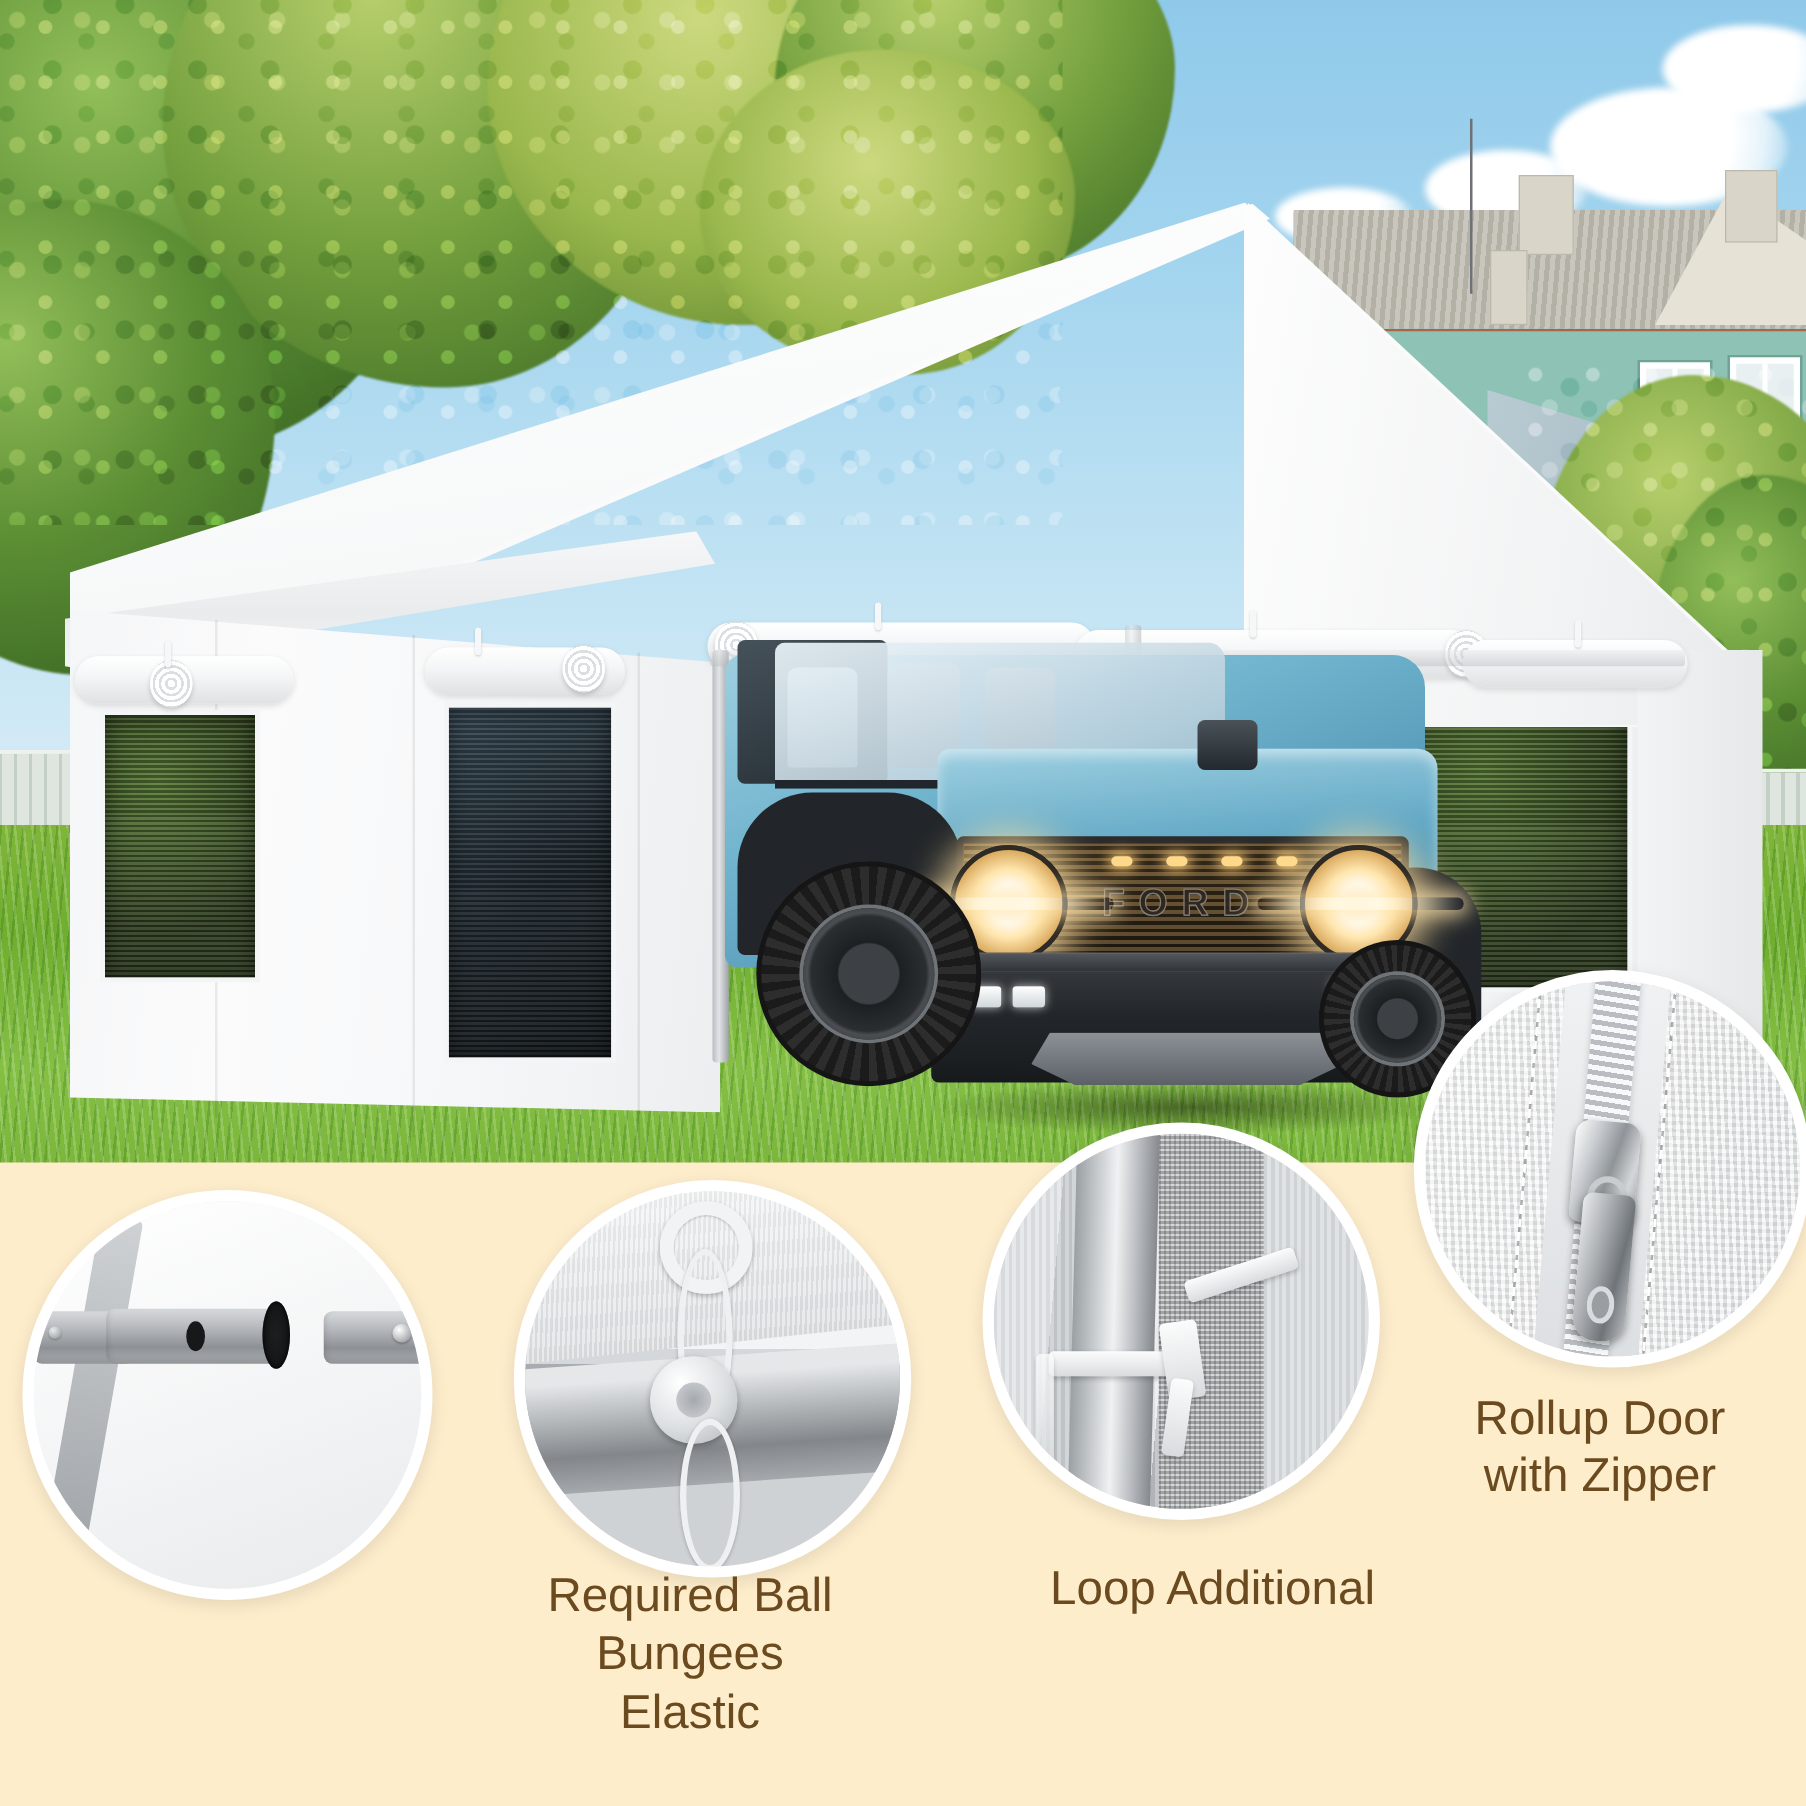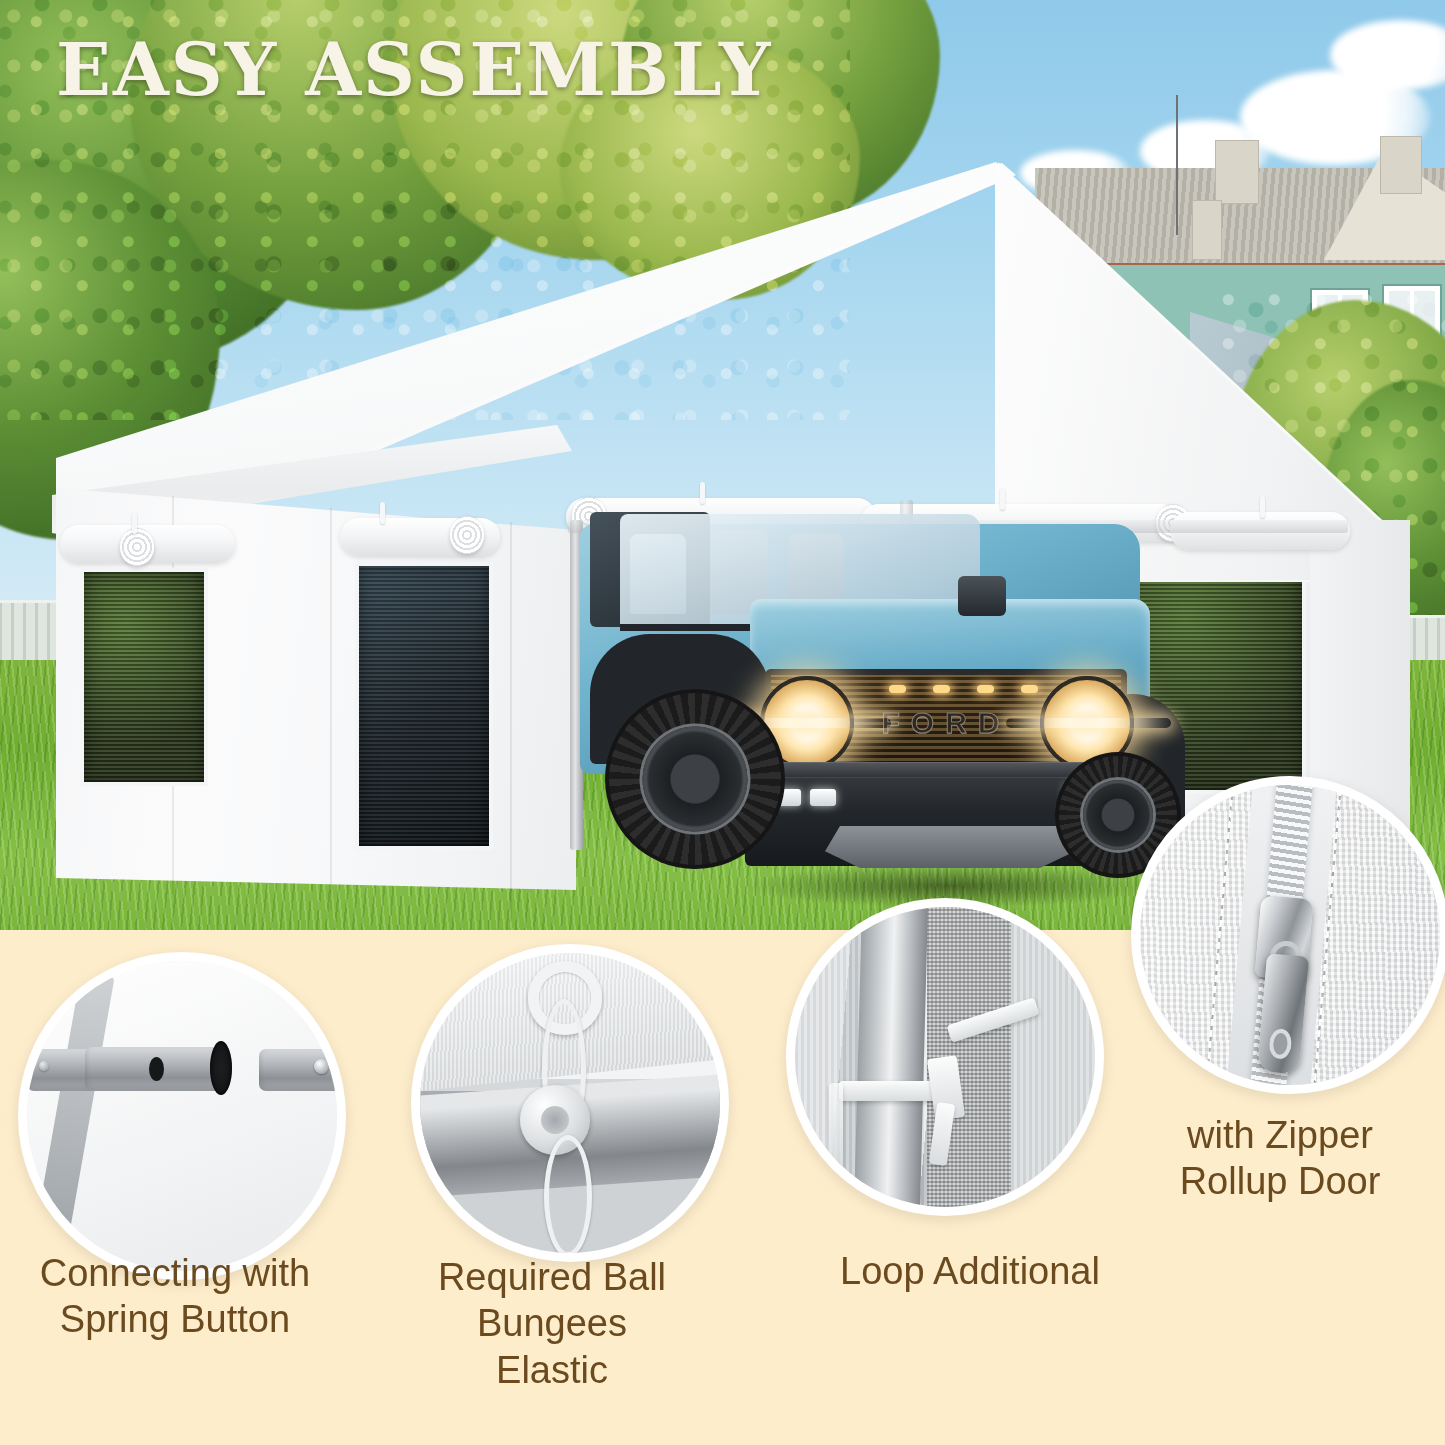--- a/index.html
+++ b/index.html
@@ -664,34 +664,29 @@
       <div class="zip-tape" style="left:53%;"></div>
       <div class="zip-track"></div>
       <div class="zip-stitch" style="left:26%;"></div>
       <div class="zip-stitch" style="left:62%;"></div>
       <div class="zip-slider" style="left:118px;top:112px;"></div>
       <div class="zip-ring" style="left:130px;top:156px;"></div>
       <div class="zip-pull" style="left:122px;top:170px;"></div>
     </div>
   </div>
 
-  <div class="caption" style="left:20px;top:1250px;width:310px;">
-    <div>Connecting with</div>
-    <div>Spring Button</div>
-  </div>
 
   <div class="caption" style="left:380px;top:1254px;width:344px;">
     <div>Required Ball Bungees</div>
     <div>Elastic</div>
   </div>
 
   <div class="caption" style="left:790px;top:1248px;width:360px;">
     <div>Loop Additional</div>
   </div>
 
   <div class="caption" style="left:1130px;top:1112px;width:300px;">
+    <div>Rollup Door</div>
     <div>with Zipper</div>
-    <div>Rollup Door</div>
-  </div>
-
-  <div class="headline">EASY ASSEMBLY</div>
+  </div>
+
 
 </div>
 
 </body></html>

